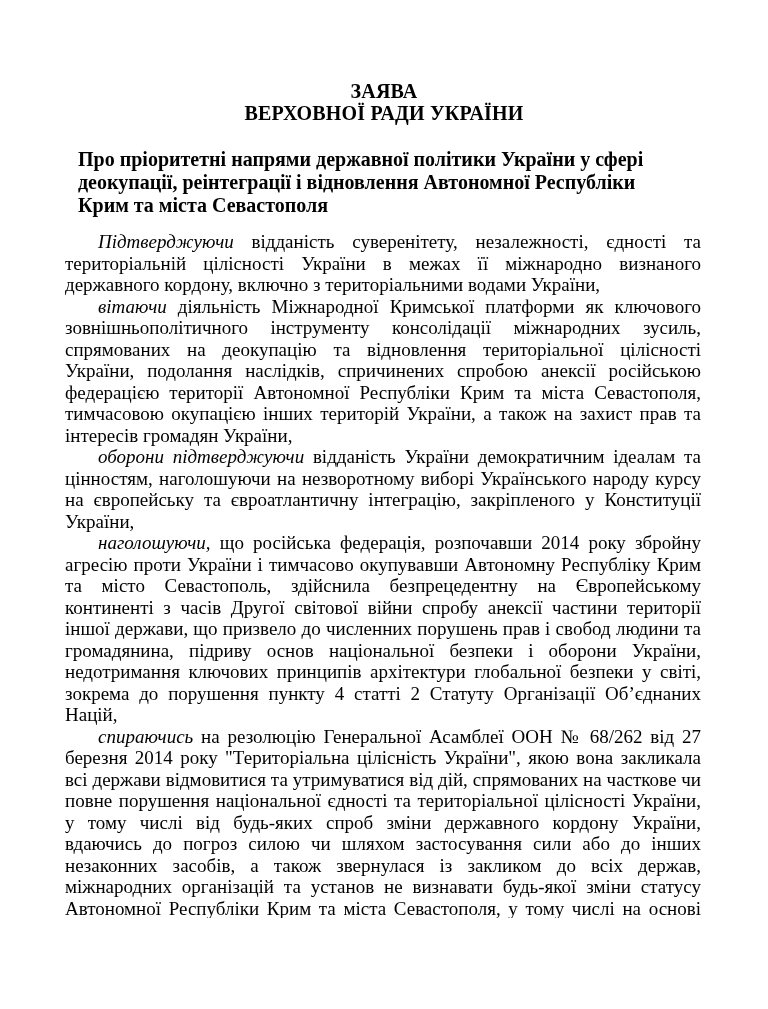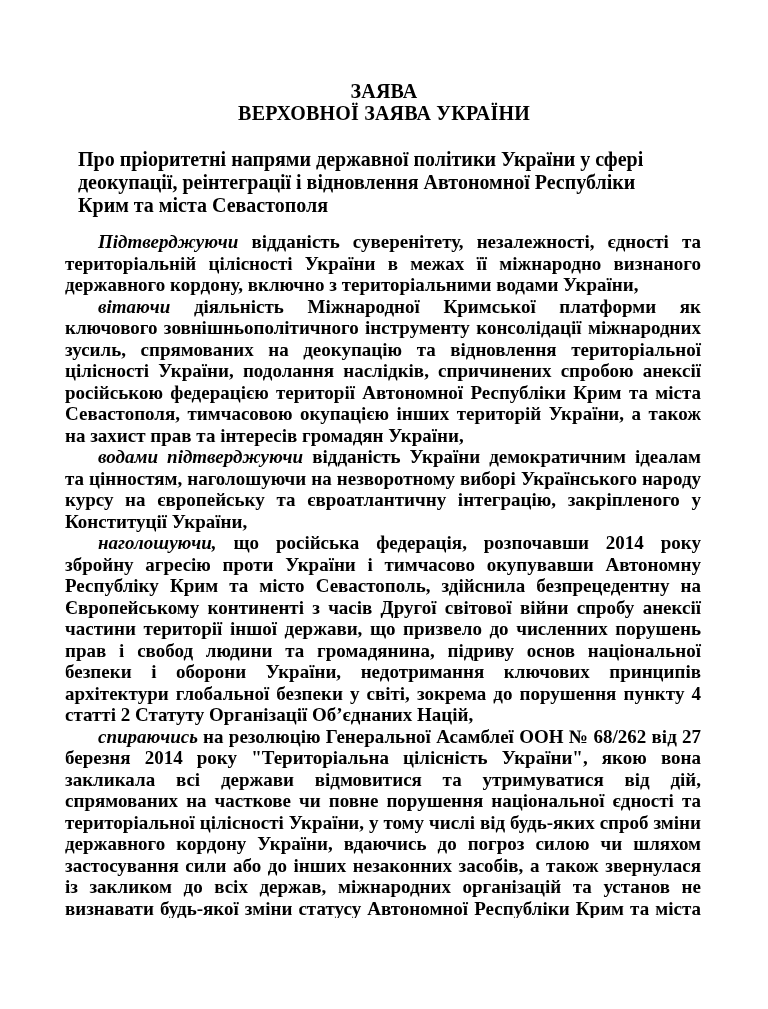--- a/index.html
+++ b/index.html
@@ -32,37 +32,36 @@
     width: 636px;
     margin: 14px 0 0 65px;
     text-align: justify;
     font-size: 19px;
     line-height: 21.5px;
   }
   .doc-body p {
     margin: 0;
     padding: 0;
     text-indent: 33px;
-    font-weight: bold;
   }
   .doc-body em { font-style: italic; }
 </style>
 </head>
 <body>
 
 <div class="page">
 
   <div class="doc-title">
     <div>ЗАЯВА</div>
-    <div>ВЕРХОВНОЇ ЗАЯВА УКРАЇНИ</div>
+    <div>ВЕРХОВНОЇ РАДИ УКРАЇНИ</div>
   </div>
 
   <div class="doc-subject">Про пріоритетні напрями державної політики України у сфері деокупації, реінтеграції і відновлення Автономної Республіки Крим та міста Севастополя</div>
 
   <div class="doc-body">
     <p><em>Підтверджуючи</em> <span>відданість суверенітету, незалежності, єдності та територіальній цілісності України в межах її міжнародно визнаного державного кордону, включно з територіальними водами України,</span></p>
     <p><em>вітаючи</em> <span>діяльність Міжнародної Кримської платформи як ключового зовнішньополітичного інструменту консолідації міжнародних зусиль, спрямованих на деокупацію та відновлення територіальної цілісності України, подолання наслідків, спричинених спробою анексії російською федерацією території Автономної Республіки Крим та міста Севастополя, тимчасовою окупацією інших територій України, а також на захист прав та інтересів громадян України,</span></p>
-    <p><em>водами підтверджуючи</em> <span>відданість України демократичним ідеалам та цінностям, наголошуючи на незворотному виборі Українського народу курсу на європейську та євроатлантичну інтеграцію, закріпленого у Конституції України,</span></p>
+    <p><em>оборони підтверджуючи</em> <span>відданість України демократичним ідеалам та цінностям, наголошуючи на незворотному виборі Українського народу курсу на європейську та євроатлантичну інтеграцію, закріпленого у Конституції України,</span></p>
     <p><em>наголошуючи,</em> <span>що російська федерація, розпочавши 2014 року збройну агресію проти України і тимчасово окупувавши Автономну Республіку Крим та місто Севастополь, здійснила безпрецедентну на Європейському континенті з часів Другої світової війни спробу анексії частини території іншої держави, що призвело до численних порушень прав і свобод людини та громадянина, підриву основ національної безпеки і оборони України, недотримання ключових принципів архітектури глобальної безпеки у світі, зокрема до порушення пункту 4 статті 2 Статуту Організації Об’єднаних Націй,</span></p>
     <p><em>спираючись</em> <span>на резолюцію Генеральної Асамблеї ООН № 68/262 від 27 березня 2014 року "Територіальна цілісність України", якою вона закликала всі держави відмовитися та утримуватися від дій, спрямованих на часткове чи повне порушення національної єдності та територіальної цілісності України, у тому числі від будь-яких спроб зміни державного кордону України, вдаючись до погроз силою чи шляхом застосування сили або до інших незаконних засобів, а також звернулася із закликом до всіх держав, міжнародних організацій та установ не визнавати будь-якої зміни статусу Автономної Республіки Крим та міста Севастополя, у тому числі на основі результатів незаконного так званого референдуму, проведеного окупаційною адміністрацією 16 березня 2014 року, та утримуватися від будь-яких дій чи кроків, які можуть тлумачитися як визнання такої зміни,</span></p>
   </div>
 
 </div>
 
 </body></html>

